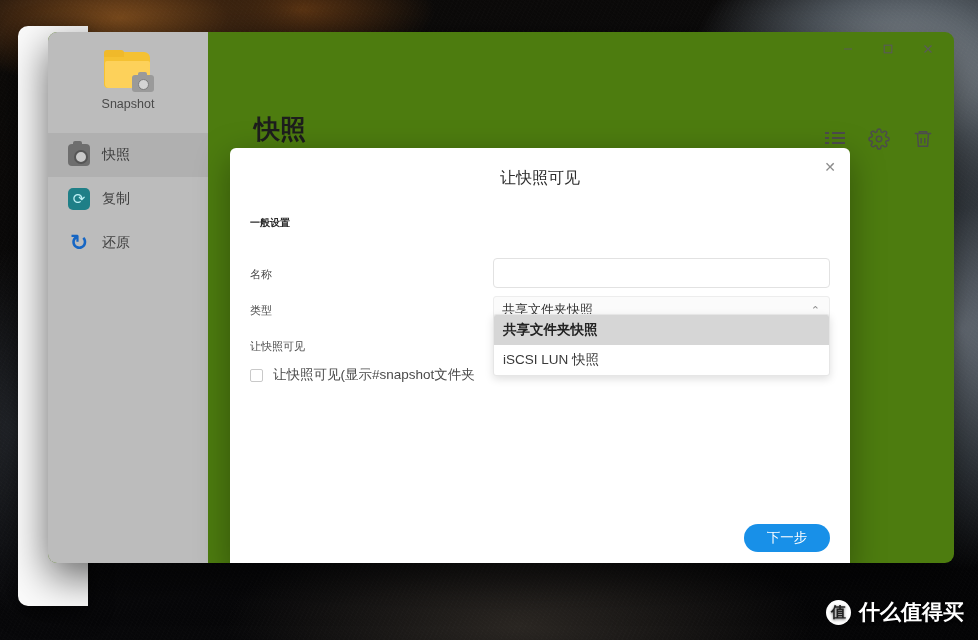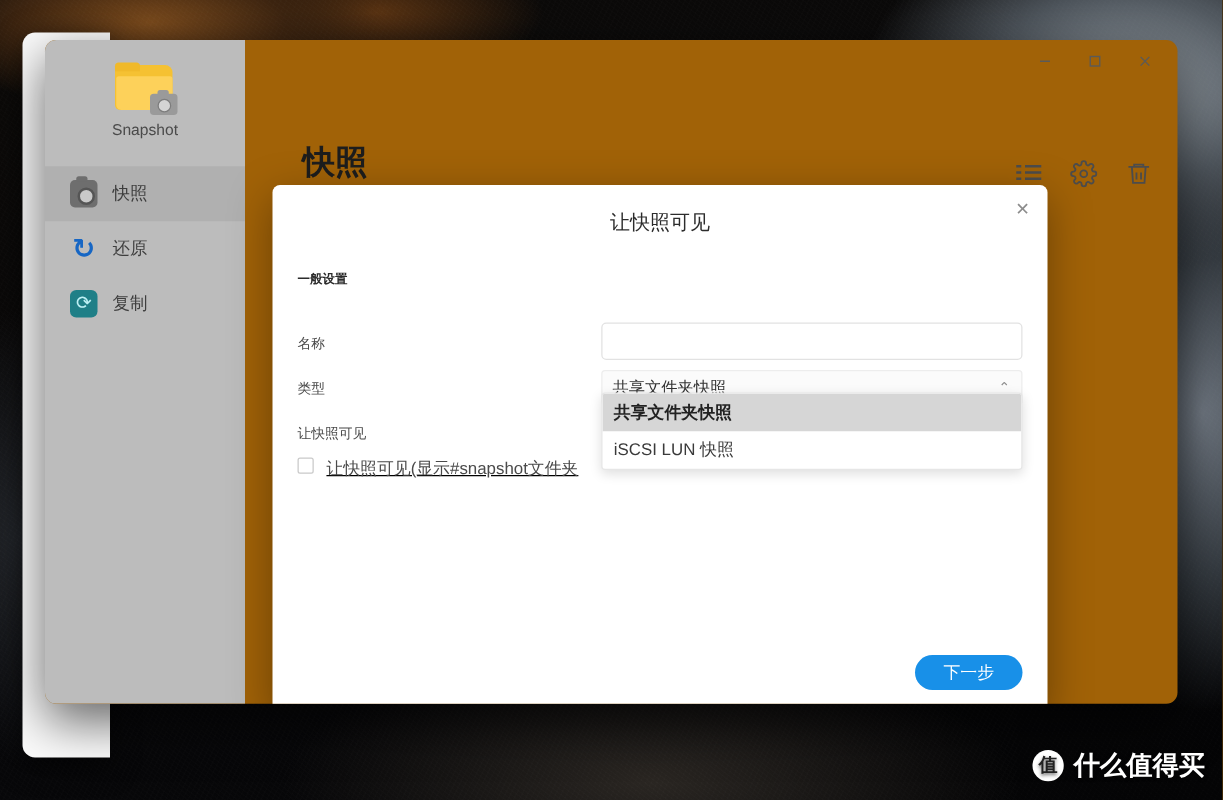--- a/index.html
+++ b/index.html
@@ -55,23 +55,23 @@
   .bp-i2 { top: 196px; background: #d9d9d9; }
   .bp-i3 { top: 240px; background: #7a7a7a; border-radius: 50%; }
   .bp-i4 { top: 272px; width: 30px; height: 40px; left: 30px;
            background: #e7e7e7; border-radius: 6px; }
   .bp-i4::after { content:""; position:absolute; left:6px; top:12px;
            width:10px; height:14px; background:#e9b84a; border-radius:2px; }
 
   
   #app-window {
     position: absolute;
-    left: 36px; top: 32px;
+    left: 48px; top: 32px;
     width: 906px; height: 531px;
-    background: #a16207;
+    background: #4d7c0f;
     border-radius: 9px;
     box-shadow: 0 14px 40px rgba(0,0,0,.6);
     overflow: hidden;
   }
 
   
   #title-bar {
     position: absolute; top: 0; left: 0; right: 0;
     height: 34px;
     display: flex; justify-content: flex-end; align-items: center;
@@ -278,21 +278,21 @@
     height: 30px;
     display: flex; align-items: center;
     padding: 0 9px;
     font-size: 13.5px;
     color: #3a3a3a;
   }
   .dd-opt.selected { background: #d6d6d6; font-weight: bold; color: #222; }
 
   #row-check {
     position: absolute; left: 20px; top: 218px;
-    display: flex; gap: 10px; text-decoration: underline;
+    display: flex; align-items: center; gap: 10px;
   }
   #check-box {
     width: 13px; height: 13px;
     border: 1px solid #c9c9c9;
     border-radius: 2px;
     background: #fff;
     flex: none;
   }
   #check-label {
     font-size: 13.5px; color: #4a4a4a;
@@ -362,27 +362,27 @@
         </div>
         <div id="app-name">Snapshot</div>
       </div>
 
       <div class="nav-item active">
         <span class="nav-ico ico-camera"></span>
         <span>快照</span>
       </div>
 
       <div class="nav-item">
+        <span class="nav-ico ico-replicate"></span>
+        <span>复制</span>
+      </div>
+
+      <div class="nav-item">
         <span class="nav-ico ico-restore"></span>
         <span>还原</span>
-      </div>
-
-      <div class="nav-item">
-        <span class="nav-ico ico-replicate"></span>
-        <span>复制</span>
       </div>
 
 
     </div>
 
     <div id="content">
       <div id="page-title">快照</div>
 
       <div id="toolbar">
         <span class="tb-btn tb-list"></span>

